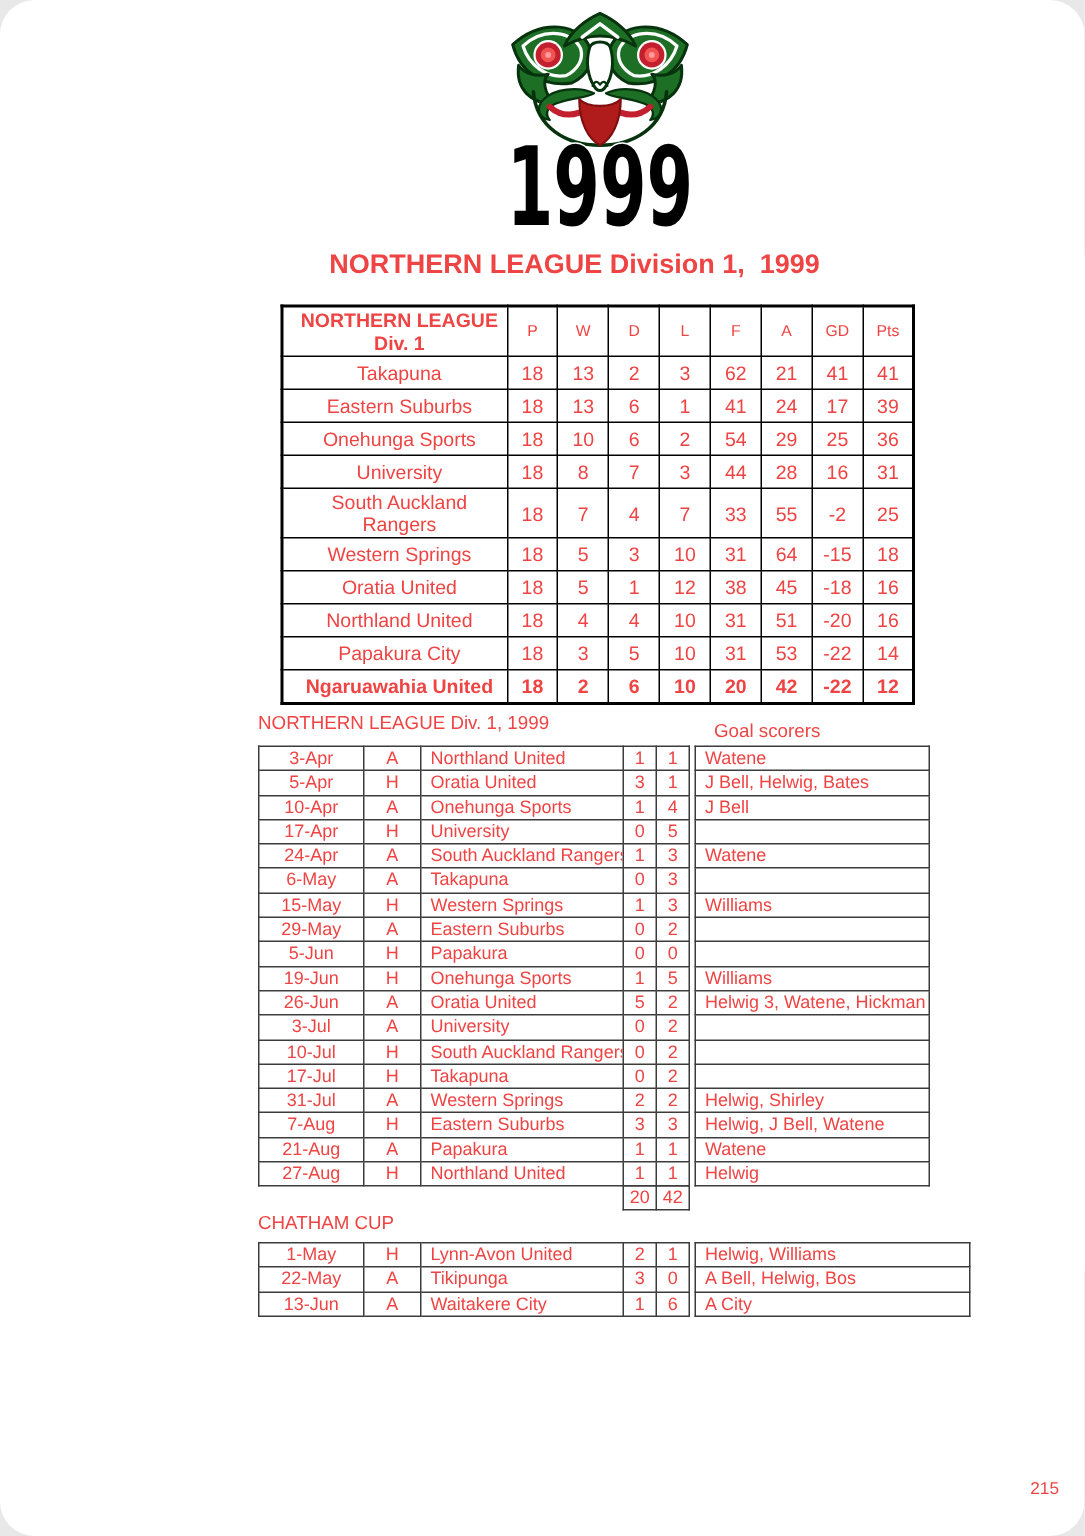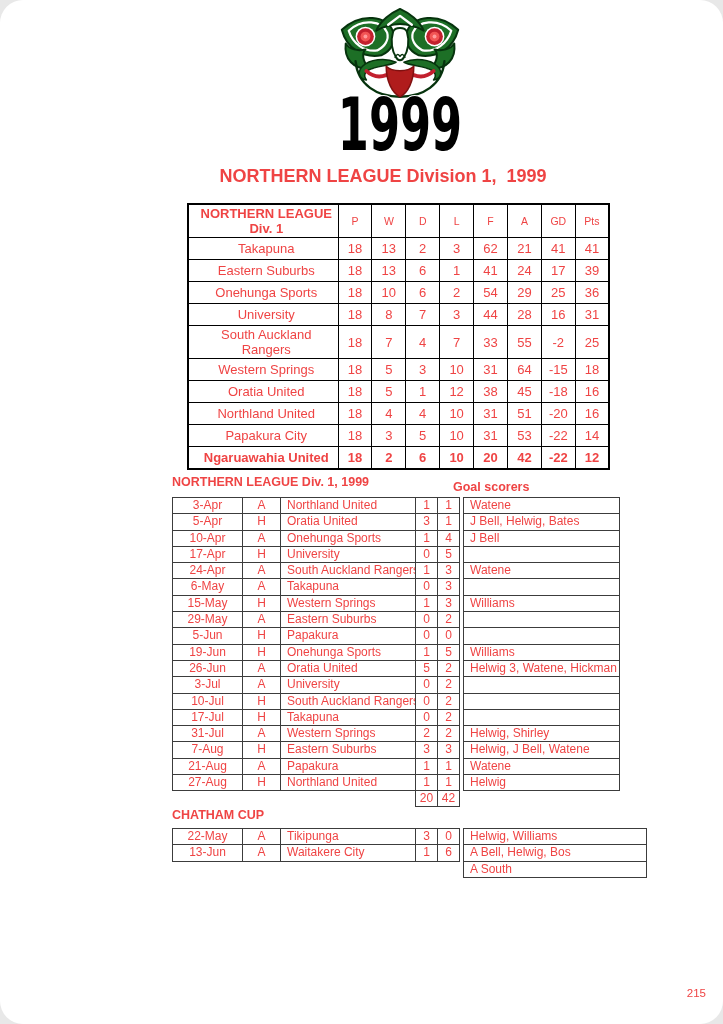--- a/index.html
+++ b/index.html
@@ -19,23 +19,23 @@
   .league{position:absolute;left:187px;top:203px;width:421px;border:2px solid #000;}
   .league td,.league th{border:1px solid #000;font-size:13px;overflow:hidden;}
   .league th{height:21px;}
   .league td{height:19px;}
   .league .team{text-align:center;padding-left:7px;font-weight:normal;}
   .league th.team{font-weight:bold;font-size:13px;}
   .league .num{text-align:center;padding:0;}
   .league th.num,.league td.hd{font-weight:normal;font-size:10.5px;text-align:center;}
   .league tr.bold td{font-weight:bold;}
   
-  .sec-title{position:absolute;font-size:12.5px;font-weight:bold;}
+  .sec-title{position:absolute;font-size:12.5px;font-weight:normal;}
   .fix-title{left:172px;top:475px;}
-  .scorers-title{left:453px;top:480px;}
+  .scorers-title{left:476px;top:480px;}
   .chatham-title{left:172px;top:808px;text-align:center;}
   .matches td{border:1px solid #3c3c3c;font-size:12px;height:15.3px;line-height:15.3px;
     padding:0;overflow:hidden;white-space:nowrap;}
   .matches td.c{text-align:center;}
   .matches td.l{text-align:left;padding-left:6px;}
   .fix-main{position:absolute;left:172px;top:497px;width:287px;}
   .fix-sc{position:absolute;left:463px;top:497px;width:157px;}
   .chat-main{position:absolute;left:172px;top:828px;width:287px;}
   .chat-sc{position:absolute;left:463px;top:828px;width:184px;}
   .totals{position:absolute;left:415px;top:790px;width:44px;}
@@ -442,20 +442,27 @@
   <table class="matches chat-main">
     <colgroup>
       <col style="width:70px">
         <col style="width:38px">
         <col style="width:135px">
         <col style="width:22px">
         <col style="width:22px">
     </colgroup>
     <tbody>
         <tr>
+          <td class="c">1-May</td>
+          <td class="c">H</td>
+          <td class="l">Lynn-Avon United</td>
+          <td class="c">2</td>
+          <td class="c">1</td>
+        </tr>
+        <tr>
           <td class="c">22-May</td>
           <td class="c">A</td>
           <td class="l">Tikipunga</td>
           <td class="c">3</td>
           <td class="c">0</td>
         </tr>
         <tr>
           <td class="c">13-Jun</td>
           <td class="c">A</td>
           <td class="l">Waitakere City</td>
@@ -466,20 +473,20 @@
   </table>
   <table class="matches chat-sc">
     <tbody>
         <tr>
           <td class="l">Helwig, Williams</td>
         </tr>
         <tr>
           <td class="l">A Bell, Helwig, Bos</td>
         </tr>
         <tr>
-          <td class="l">A South</td>
+          <td class="l">A City</td>
         </tr>
       </tbody>
   </table>
 
   <div class="page-number">215</div>
 
 </div>
 
 </body></html>

